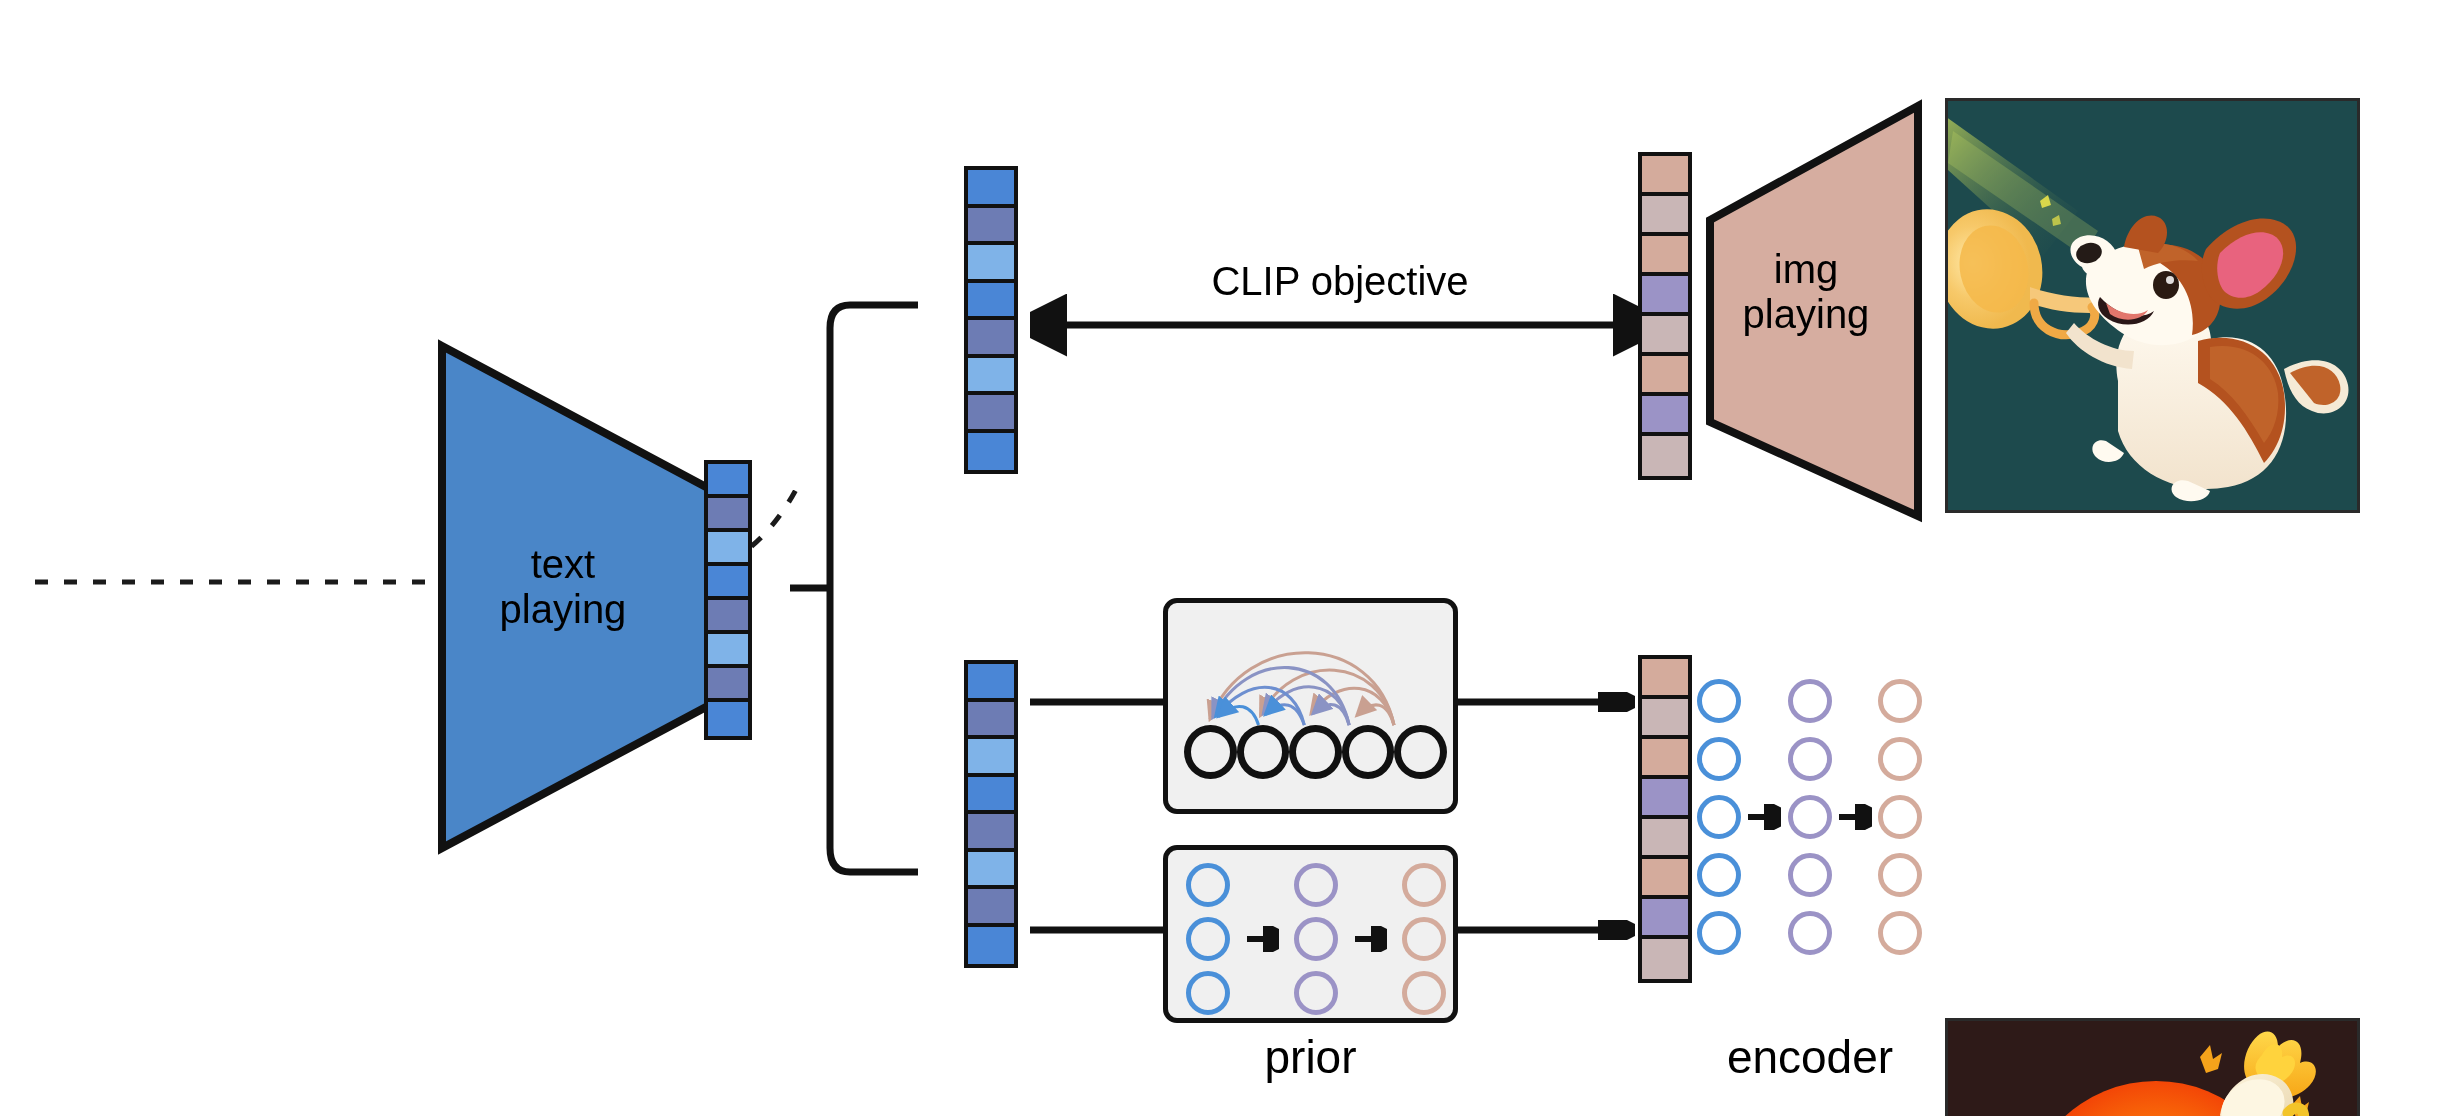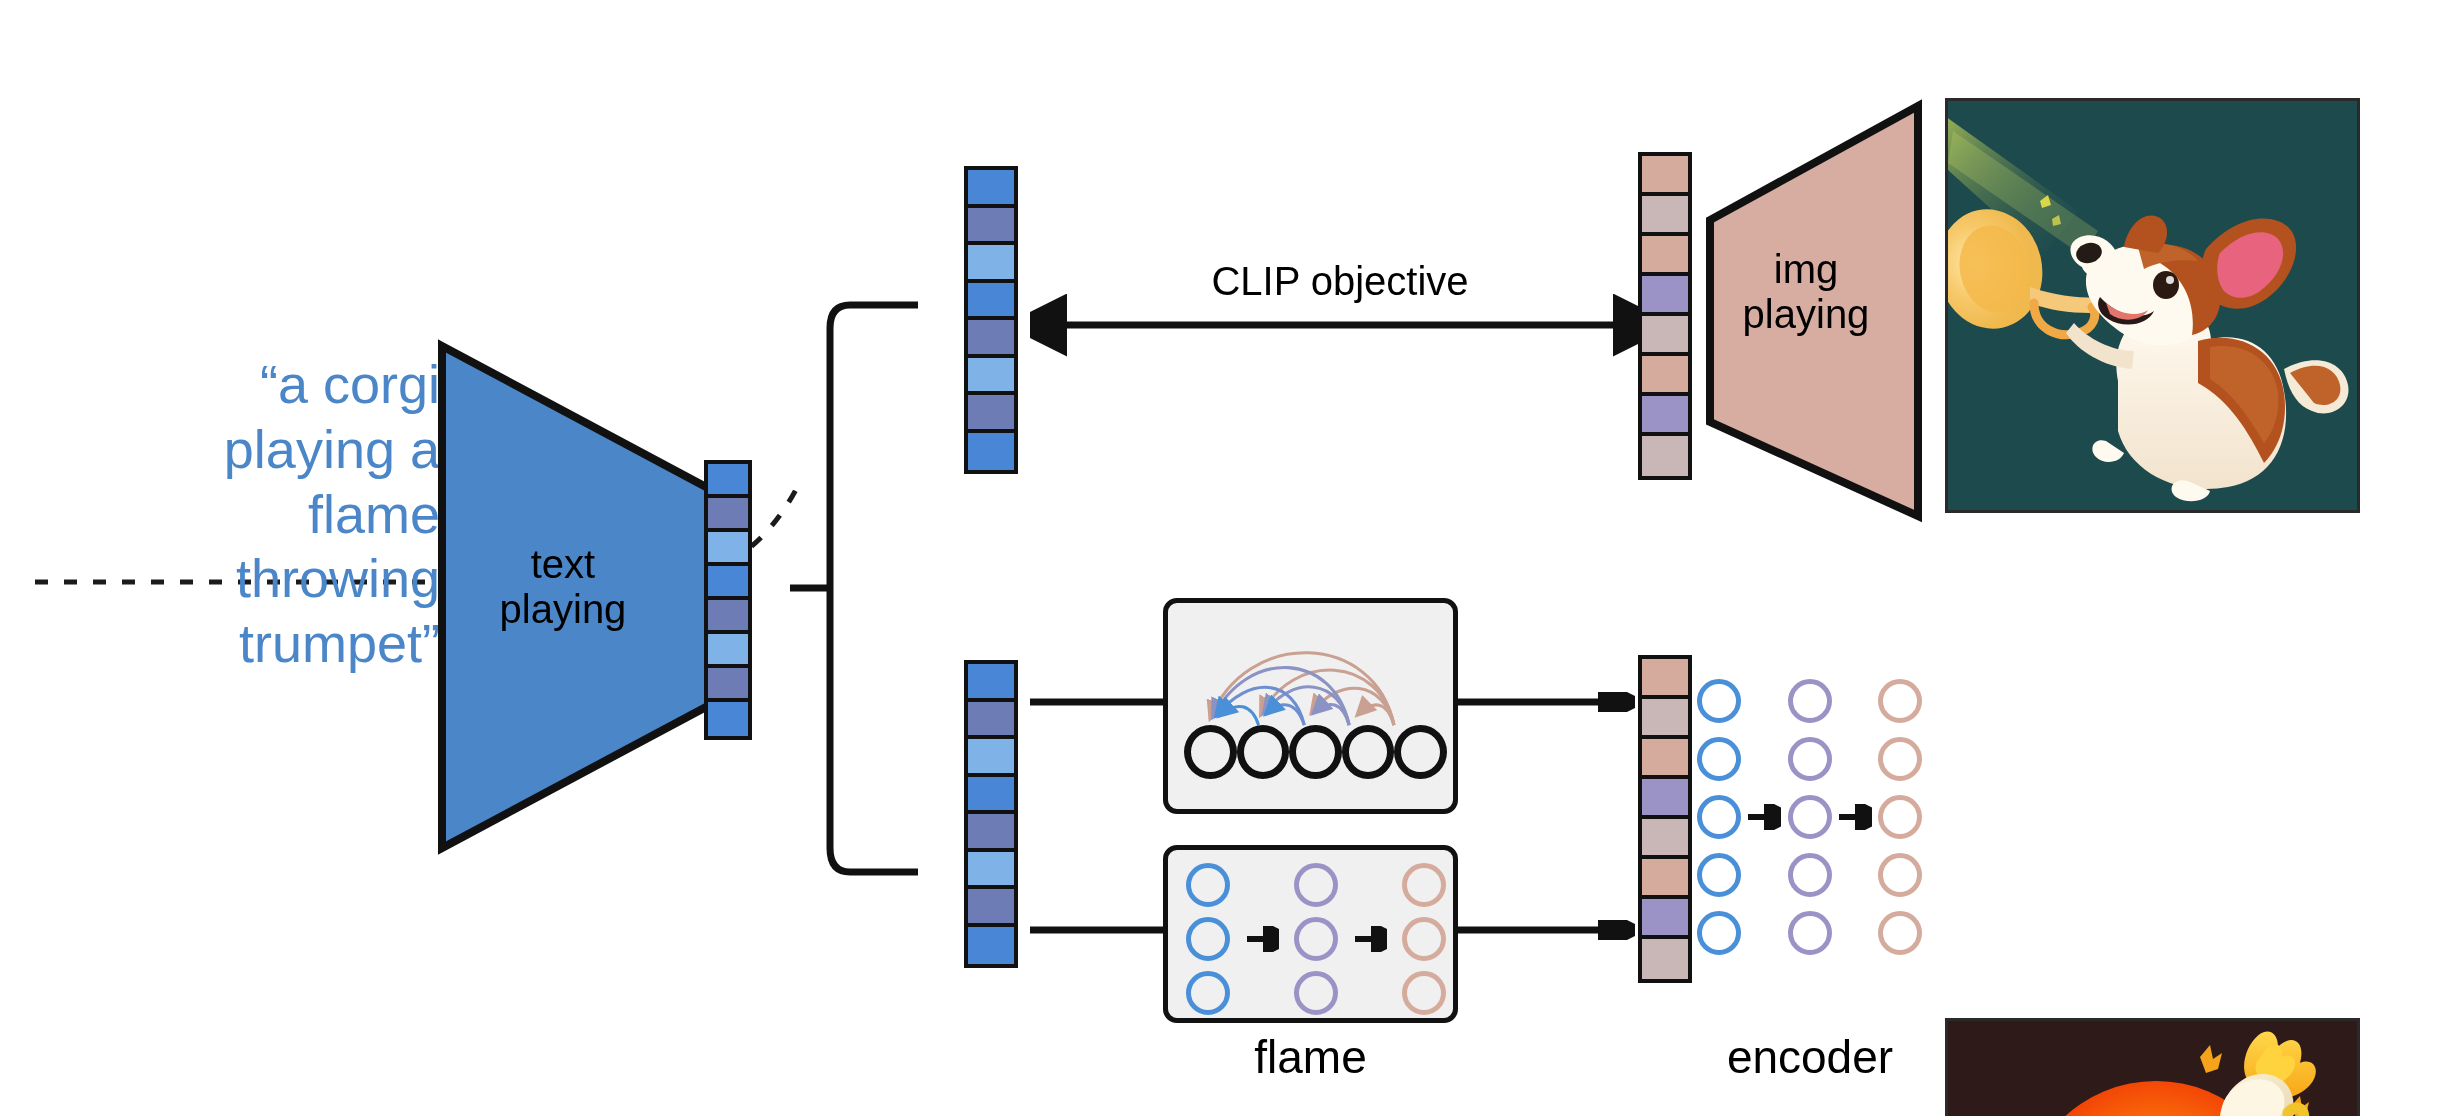--- a/index.html
+++ b/index.html
@@ -97,25 +97,20 @@
 </style>
 </head>
 <body>
 
 <div id="canvas">
 
   <svg class="abs" style="left:0; top:490px; width:2458px; height:130px;">
     <path d="M 35 422 L 650 422 Q 760 422 810 300 Q 850 192 940 188 L 2458 188" transform="translate(0,-330)" fill="none" stroke="#1b1b1b" stroke-width="5" stroke-dasharray="13 16" stroke-linecap="butt"></path>
   </svg>
 
-  <div class="abs" id="prompt-text">“a corgi
-playing a
-flame
-throwing
-trumpet”</div>
 
   <svg class="abs trapezoid-svg" style="left:428px; top:332px; width:320px; height:530px;">
     <polygon points="14,14 306,170 306,360 14,516" fill="#4a86c8" stroke="#111111" stroke-width="8" stroke-linejoin="miter"></polygon>
   </svg>
   <div class="abs enc-label" style="left:438px; top:542px; width:250px;">text
 playing</div>
 
   <div class="abs embed-col" style="left:704px; top:460px; width:40px; height:272px;">
     <div class="embed-cell" style="height: 34px; background: rgb(74, 134, 214);"></div>
     <div class="embed-cell" style="height: 34px; background: rgb(109, 124, 180);"></div>
@@ -326,21 +321,21 @@
         <line x1="2" y1="13" x2="24" y2="13" stroke="#111111" stroke-width="6" marker-end="url(#dArr1)"></line>
       </svg>
       <div style="display:flex; flex-direction:column; gap:10px;">
         <div class="node-circle" style="width:44px; height:44px; border:5px solid #d4ab9c;"></div>
         <div class="node-circle" style="width:44px; height:44px; border:5px solid #d4ab9c;"></div>
         <div class="node-circle" style="width:44px; height:44px; border:5px solid #d4ab9c;"></div>
       </div>
     </div>
   </div>
 
-  <div class="abs caption" style="left:1163px; top:1030px; width:295px;">flame</div>
+  <div class="abs caption" style="left:1163px; top:1030px; width:295px;">prior</div>
 
   <svg class="abs" style="left:1455px; top:692px; width:180px; height:20px;">
     <defs>
       <marker id="oArr" markerWidth="7" markerHeight="7" refX="1" refY="3.5" orient="auto" markerUnits="strokeWidth">
         <path d="M 0,0 L 7,3.5 L 0,7 z" fill="#111111"></path>
       </marker>
     </defs>
     <line x1="0" y1="10" x2="150" y2="10" stroke="#111111" stroke-width="7" marker-end="url(#oArr)"></line>
   </svg>
   <svg class="abs" style="left:1455px; top:920px; width:180px; height:20px;">

